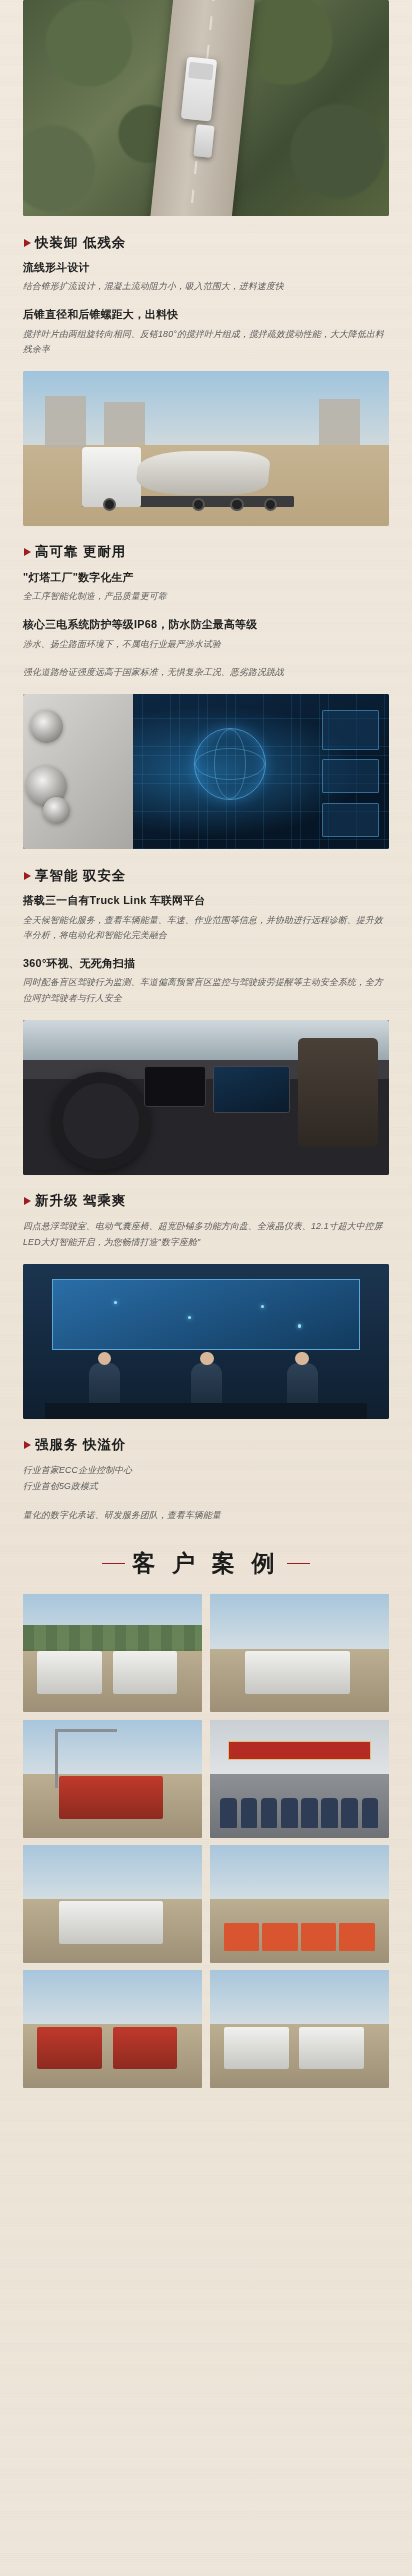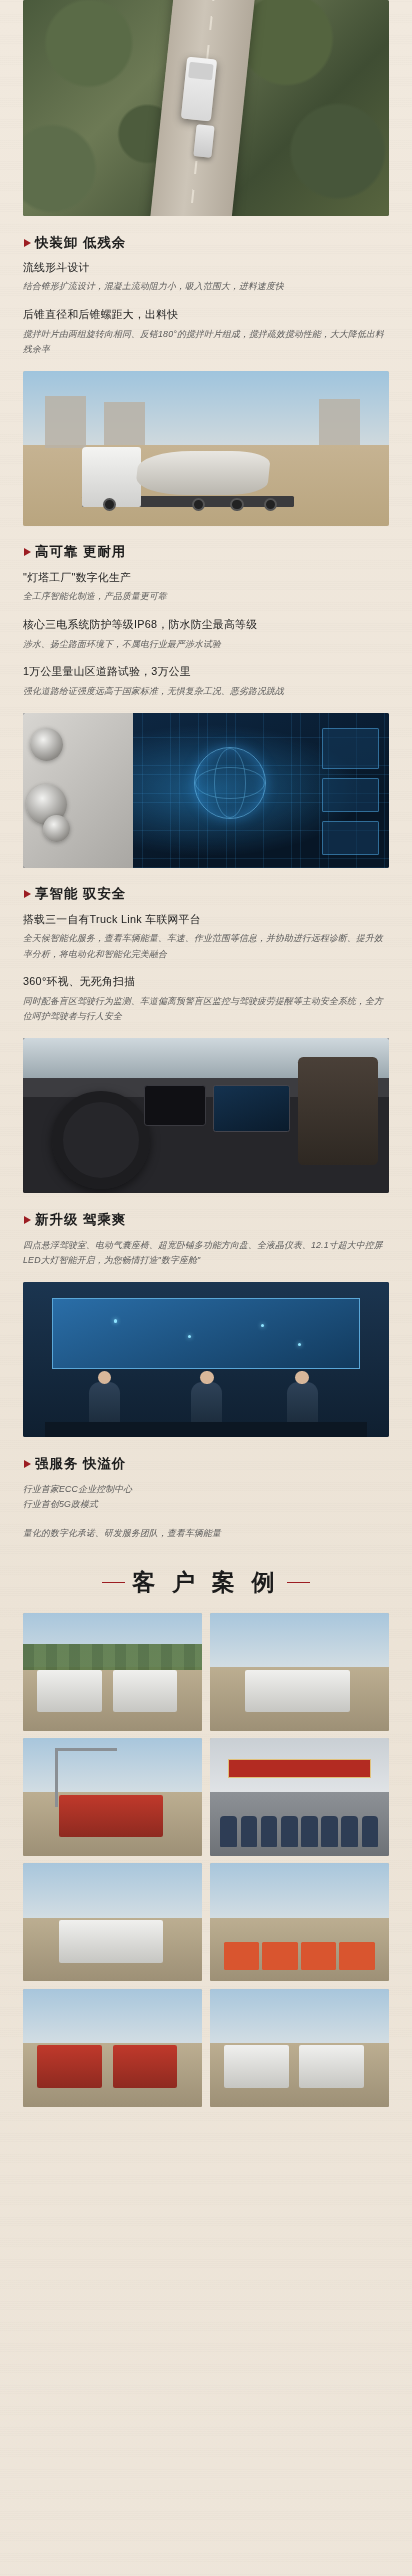--- a/index.html
+++ b/index.html
@@ -236,21 +236,21 @@
     border-top:4.6px solid transparent;
     border-bottom:4.6px solid transparent;
     border-left:7.7px solid #9c1d22;
     flex:0 0 auto;
   }
   .sec-head .title {
     font-size:13.4px; font-weight:bold; color:#1d1d1d; letter-spacing:1px;
   }
   .blk { margin:0 0 13.4px 0; }
   .blk h3 {
-    font-size:10.8px; font-weight:normal; color:#222; margin-bottom:4.6px; letter-spacing:0.3px;
+    font-size:10.8px; font-weight:bold; color:#222; margin-bottom:4.6px; letter-spacing:0.3px;
   }
   .blk p {
     font-size:8.8px; line-height:1.75; color:#5a5a5a; letter-spacing:0.2px;font-style:italic;
   }
 
   
   .case-title-wrap {
     text-align:center;
     margin:25px 0 15.5px 0;
   }
@@ -353,21 +353,20 @@
   </div>
   <div class="blk">
     <h3>"灯塔工厂"数字化生产</h3>
     <p>全工序智能化制造，产品质量更可靠</p>
   </div>
   <div class="blk">
     <h3>核心三电系统防护等级IP68，防水防尘最高等级</h3>
     <p>涉水、扬尘路面环境下，不属电行业最严涉水试验</p>
   </div>
   <div class="blk">
-    <h3>1万公里量山区道路试验，3万公里</h3>
     <p>强化道路给证强度远高于国家标准，无惧复杂工况、恶劣路况跳战</p>
   </div>
 
   <div class="media factory">
     <div class="left">
       <div class="gear g1"></div>
       <div class="gear g2"></div>
       <div class="gear g3"></div>
     </div>
     <div class="right">

